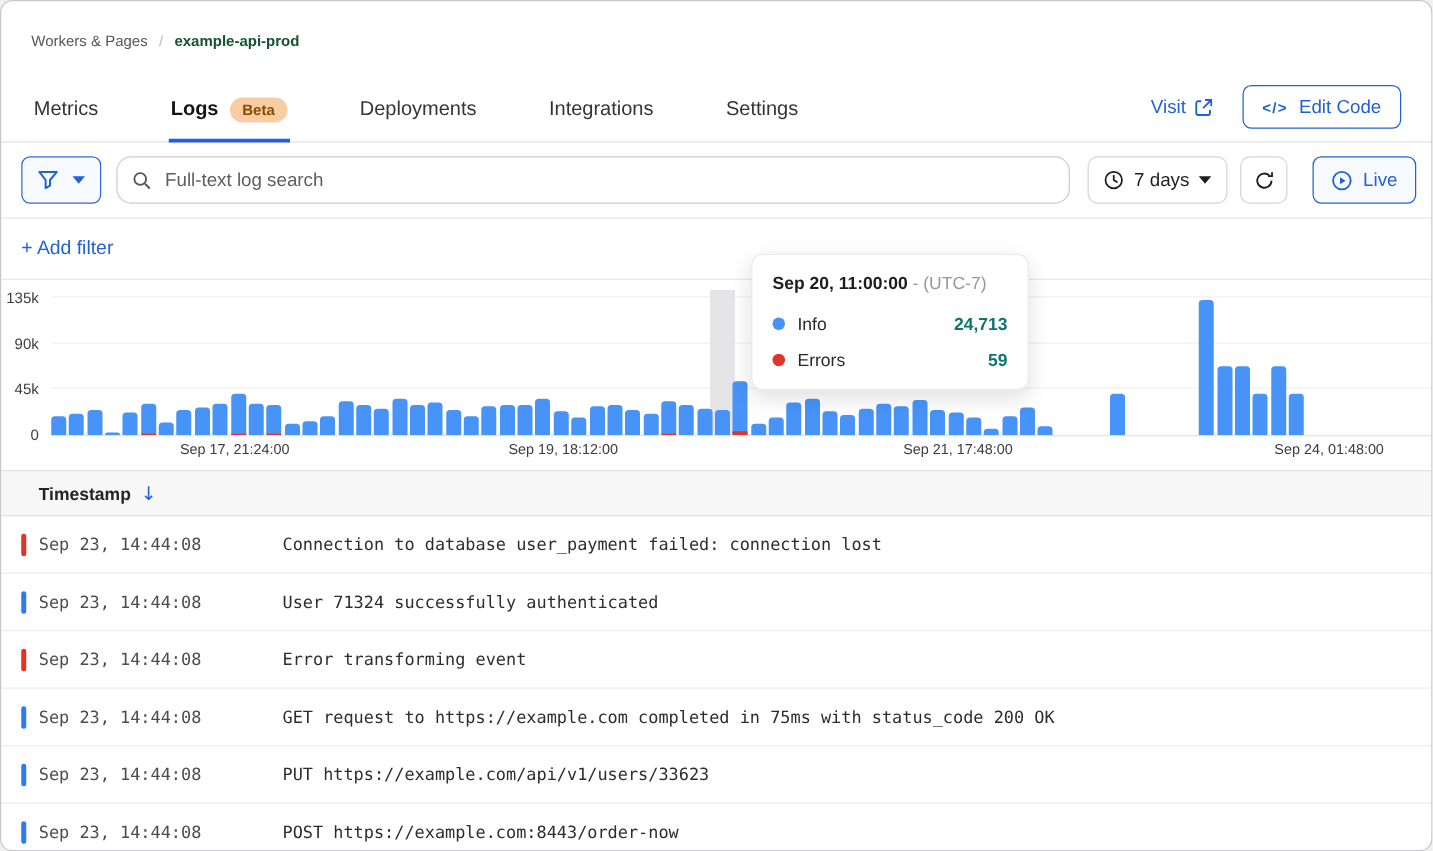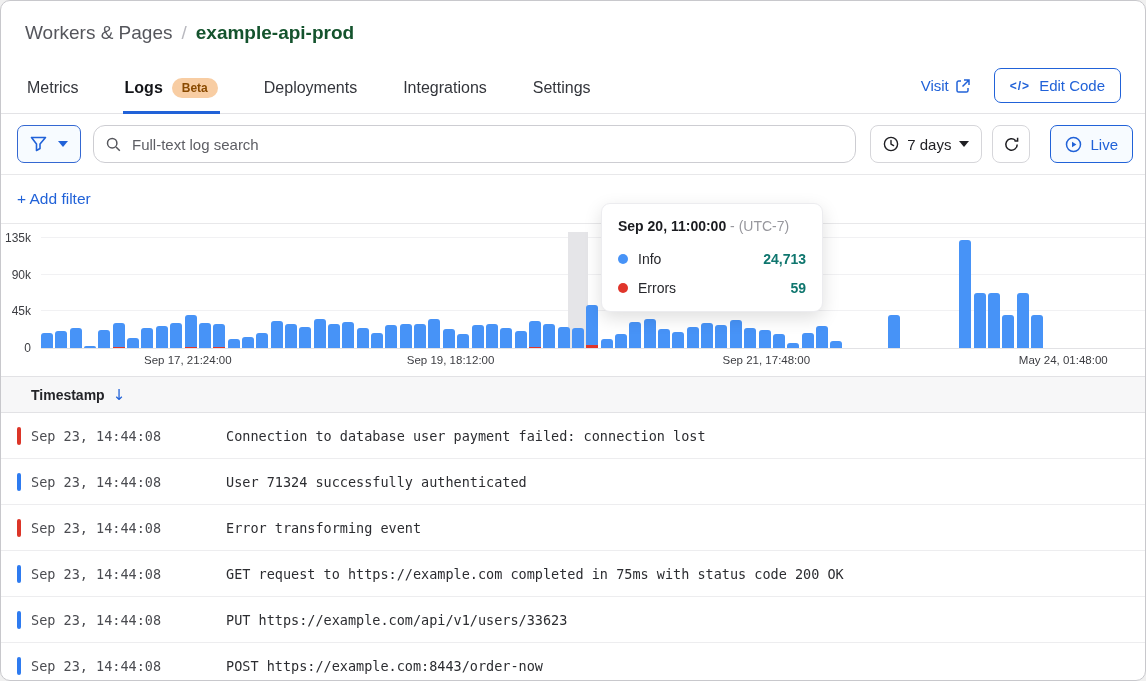--- a/index.html
+++ b/index.html
@@ -1,26 +1,26 @@
 <!DOCTYPE html>
 <html><head>
 <meta charset="utf-8">
 <style>
   html,body{margin:0;padding:0;background:#f0f0f0;}
   body{width:1146px;height:681px;font-family:"Liberation Sans",sans-serif;color:#1f1f23;}
   .page{position:relative;width:1146px;height:681px;box-sizing:border-box;background:#fff;
         border:1px solid #c8c8cc;border-radius:10px;overflow:hidden;}
   
   .topbar{padding:20px 24px 0;}
-  .breadcrumb{display:flex;align-items:center;gap:9px;font-size:19px;color:#55565c;line-height:24px;}
+  .breadcrumb{display:flex;align-items:center;gap:9px;font-size:12px;color:#55565c;line-height:24px;}
   .breadcrumb .sep{color:#b9b9bf;}
   .breadcrumb .current{color:#14532d;font-weight:700;}
   .tabs-row{display:flex;justify-content:space-between;align-items:flex-end;
             margin-top:20px;padding:0 24px;border-bottom:1px solid #e3e3e6;}
-  .tabs{display:flex;gap:42px;}
+  .tabs{display:flex;gap:54px;}
   .tab{position:relative;padding:13px 2px 15px;font-size:16px;color:#33353b;cursor:pointer;display:flex;align-items:center;gap:9px;}
   .tab.active{color:#131418;font-weight:700;}
   .tab.active::after{content:"";position:absolute;left:0;right:0;bottom:-1px;height:3px;background:#2162d8;}
   .badge{background:#f8cda3;color:#8a4a00;font-size:12px;font-weight:700;padding:3px 10px;border-radius:999px;line-height:14px;}
   .actions{display:flex;align-items:center;gap:24px;padding-bottom:10px;}
   .visit{display:flex;align-items:center;gap:7px;color:#2162d8;font-size:15px;cursor:pointer;}
   .edit-code{display:flex;align-items:center;gap:9px;border:1px solid #2162d8;color:#2162d8;background:#fff;
              border-radius:7px;padding:8px 15px;font-size:15px;cursor:pointer;}
   .code-glyph{font-size:12px;font-weight:700;letter-spacing:1px;}
   
@@ -260,21 +260,21 @@
         <div class="bar" style="left: 846.65px; width: 12px; height: 32.5926px;"></div>
         <div class="bar" style="left: 918.4px; width: 12px; height: 108.37px;"></div>
         <div class="bar" style="left: 932.75px; width: 12px; height: 54.5926px;"></div>
         <div class="bar" style="left: 947.1px; width: 12px; height: 54.5926px;"></div>
         <div class="bar" style="left: 961.45px; width: 12px; height: 32.5926px;"></div>
         <div class="bar" style="left: 975.8px; width: 12px; height: 54.5926px;"></div>
         <div class="bar" style="left: 990.15px; width: 12px; height: 32.5926px;"></div>
         <div class="xtick" style="left: 13.3%;">Sep 17, 21:24:00</div>
         <div class="xtick" style="left: 37.1%;">Sep 19, 18:12:00</div>
         <div class="xtick" style="left: 65.7%;">Sep 21, 17:48:00</div>
-        <div class="xtick" style="left: 92.6%;">May 24, 01:48:00</div>
+        <div class="xtick" style="left: 92.6%;">Sep 24, 01:48:00</div>
       </div>
   </div>
 
   <div class="tooltip">
     <div class="tt-title">
       <span>Sep 20, 11:00:00</span>
       <span class="tt-sub">- (UTC-7)</span>
     </div>
     <div>
         <div class="tt-row">

